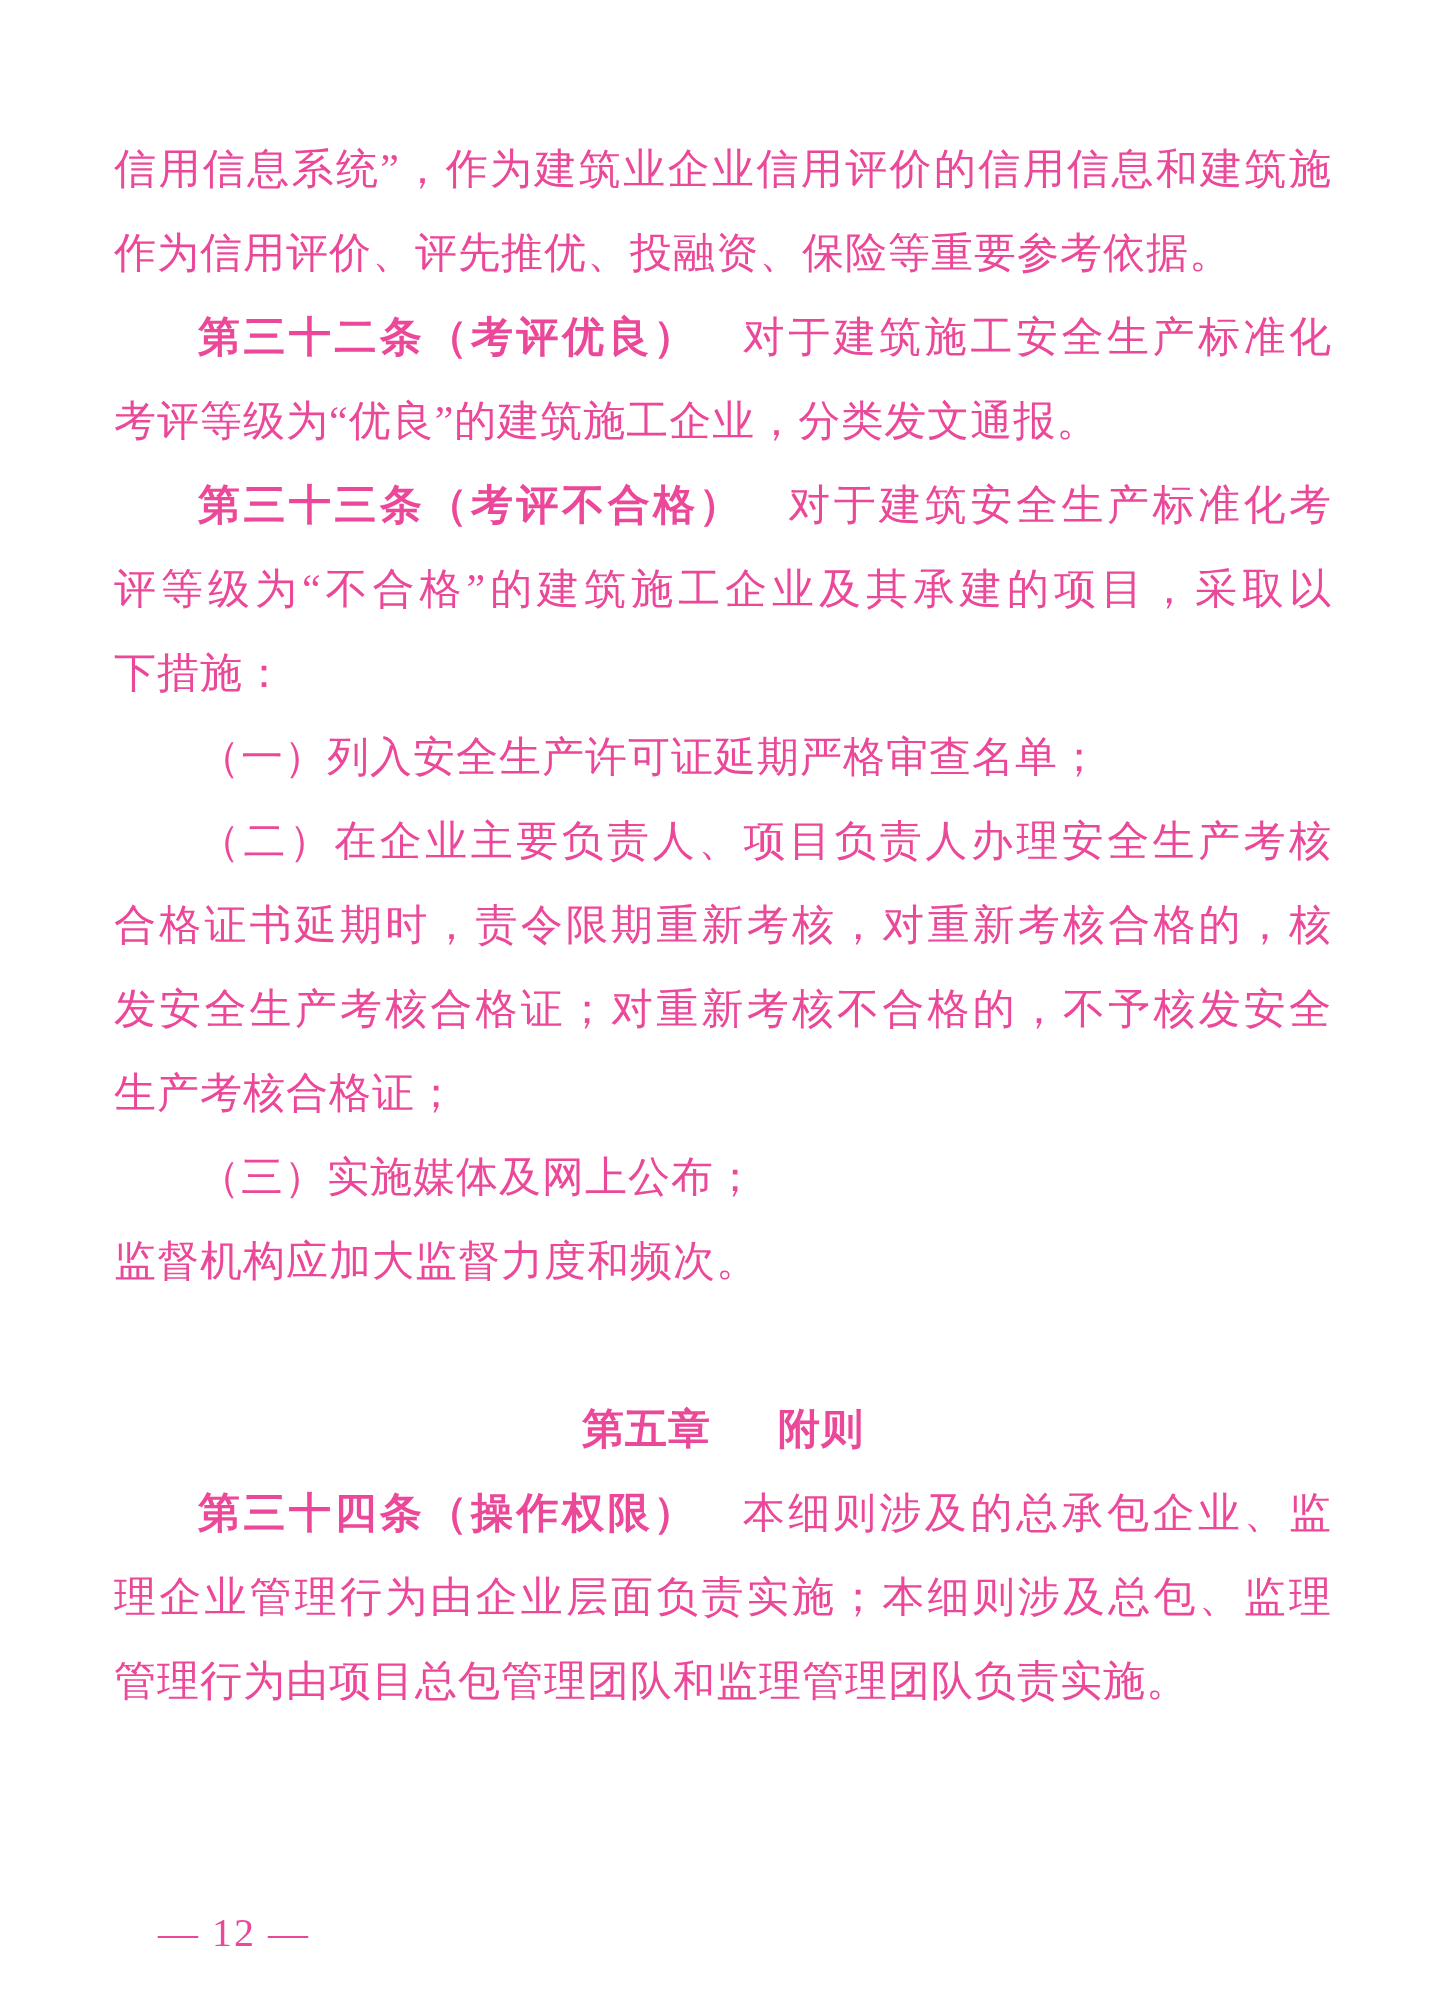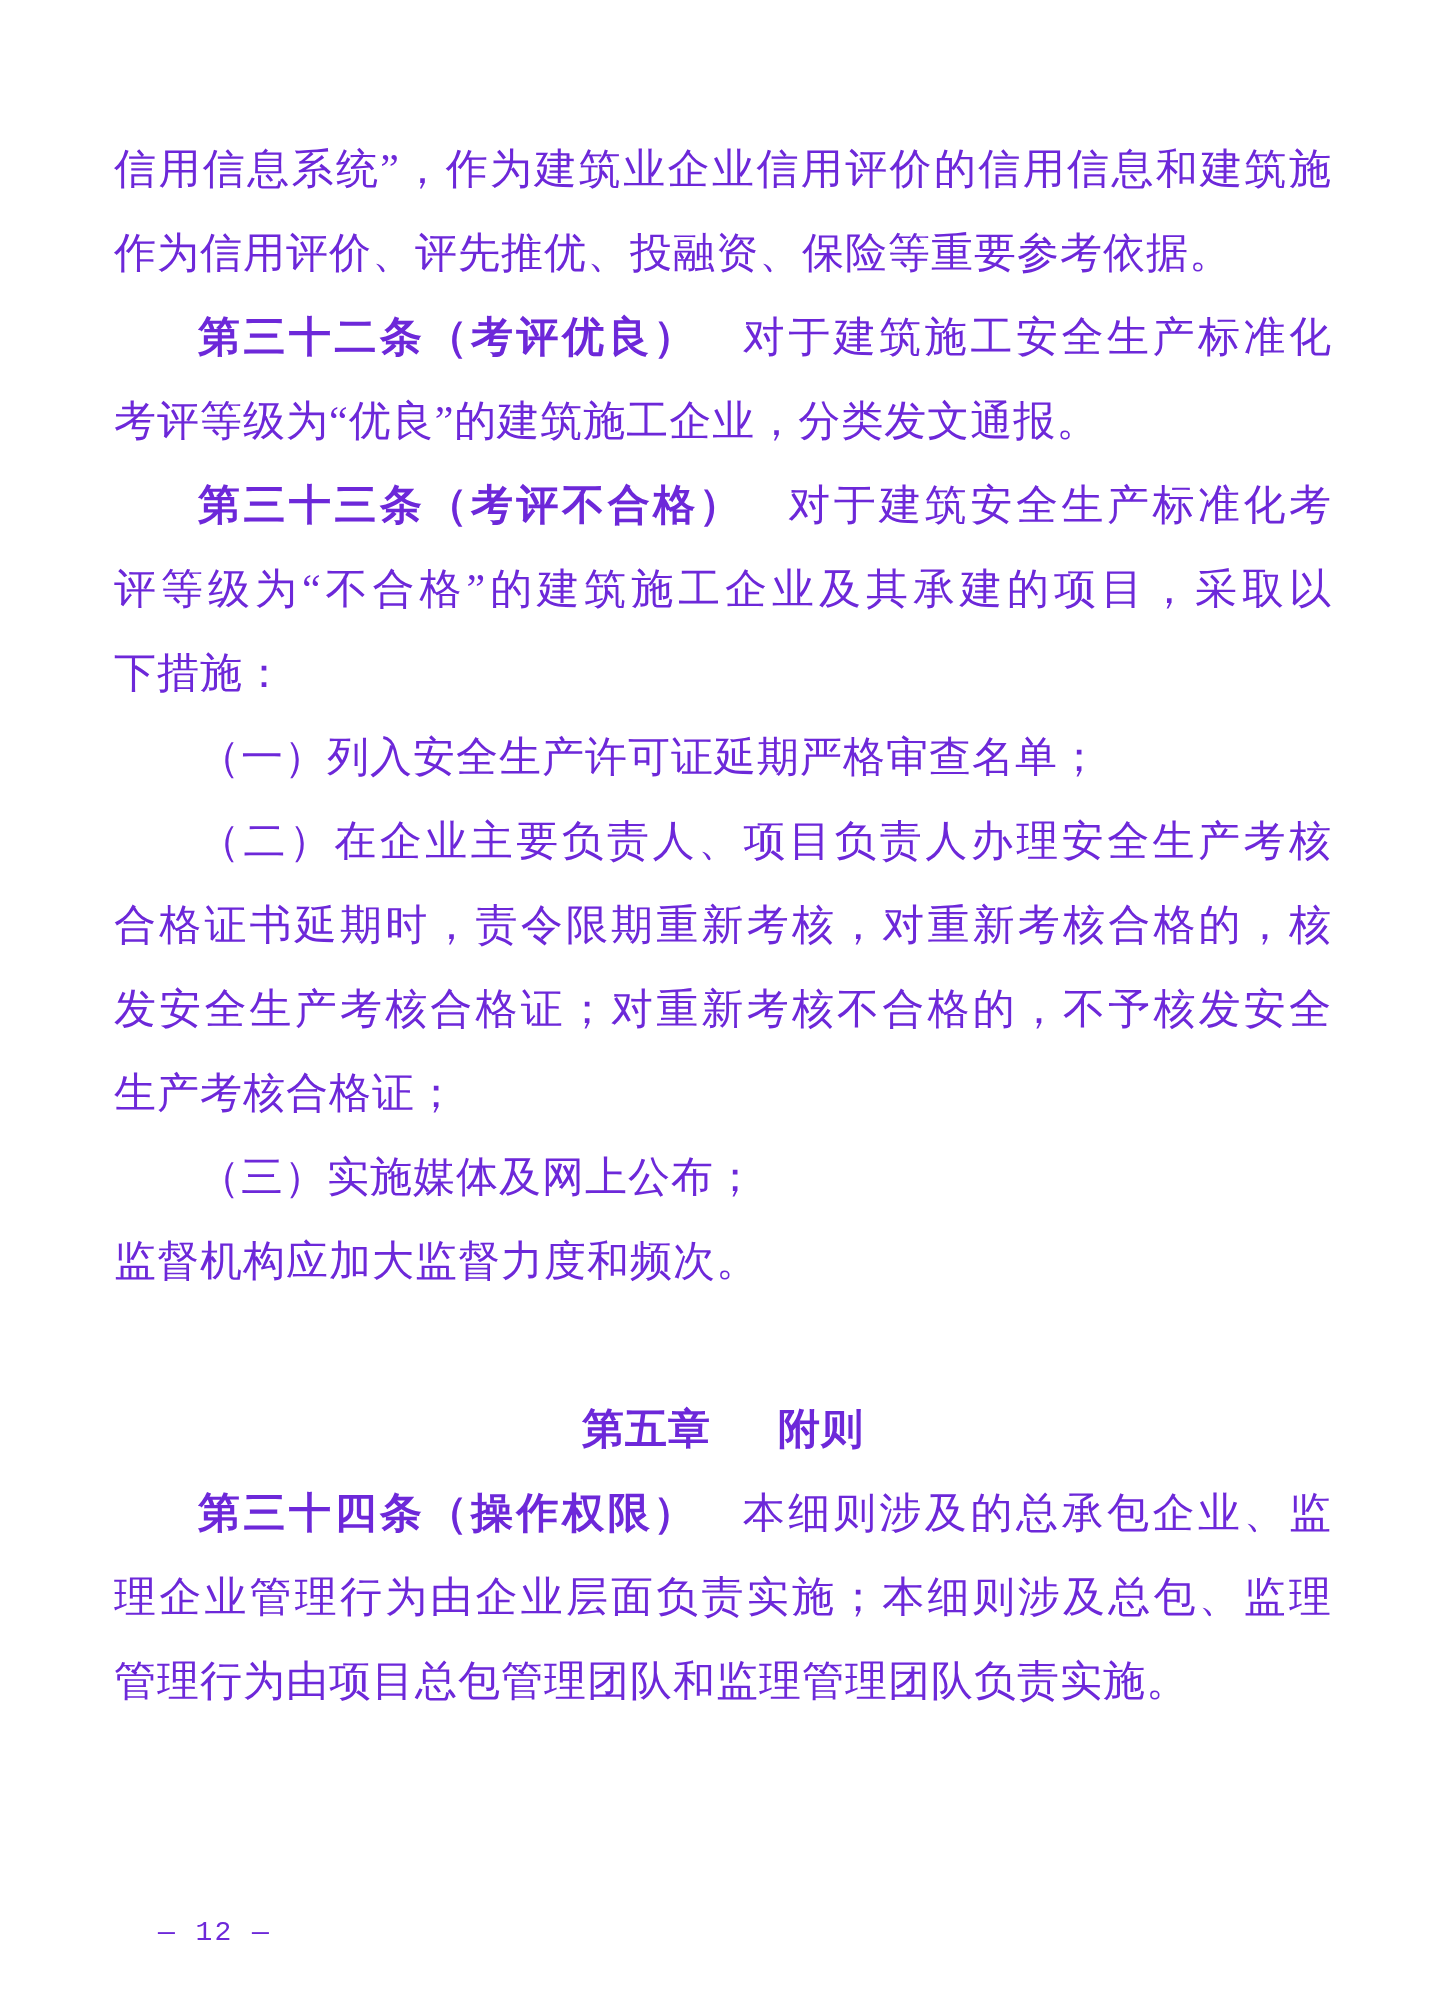--- a/index.html
+++ b/index.html
@@ -5,21 +5,21 @@
   html, body {
     margin: 0;
     padding: 0;
     background: #ffffff;
   }
   .page {
     position: relative;
     width: 1450px;
     height: 2000px;
     background: #ffffff;
-    color: #6d28d9;
+    color: #ec4899;
     font-family: "Liberation Serif", "DejaVu Serif", serif;
     overflow: hidden;
   }
   .content {
     position: absolute;
     left: 114px;
     top: 127px;
     width: 1218px;
     font-size: 42px;
     line-height: 84px;
@@ -49,24 +49,24 @@
     font-family: "Liberation Sans", "DejaVu Sans", sans-serif;
   }
   .heading .sp {
     display: inline-block;
     width: 1.6em;
   }
   .footer {
     position: absolute;
     left: 158px;
     top: 1903px;
-    font-size: 28px;
+    font-size: 40px;
     line-height: 60px;
     letter-spacing: 2px;
-    font-family: Liberation Mono, monospace;
+    font-family: Liberation Serif, serif;
   }
 </style>
 </head>
 <body>
 
 <div class="page">
   <div class="content">
 
     <p class="fill">信用信息系统”，作为建筑业企业信用评价的信用信息和建筑施</p>
     <p>作为信用评价、评先推优、投融资、保险等重要参考依据。</p>

